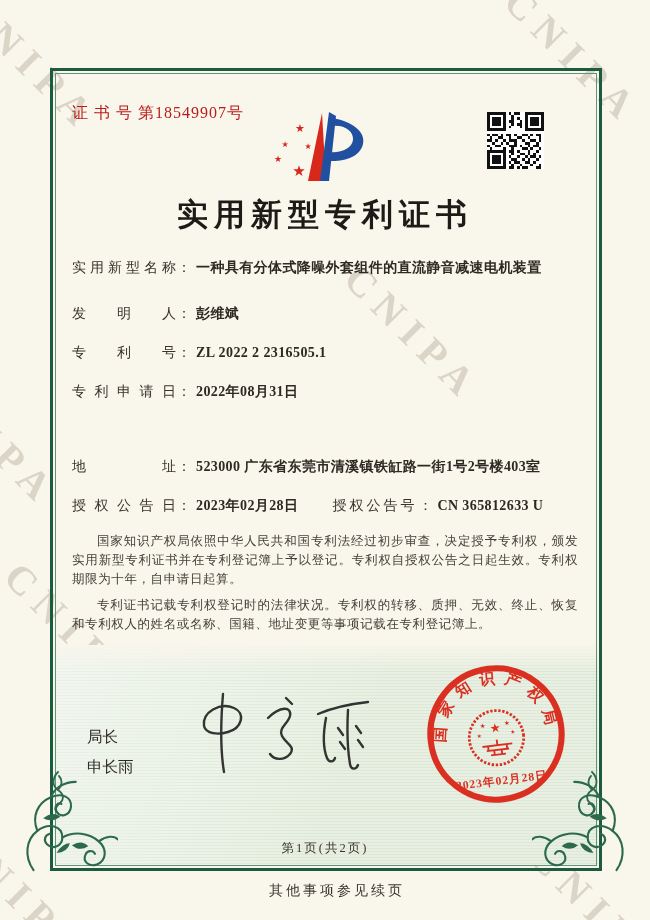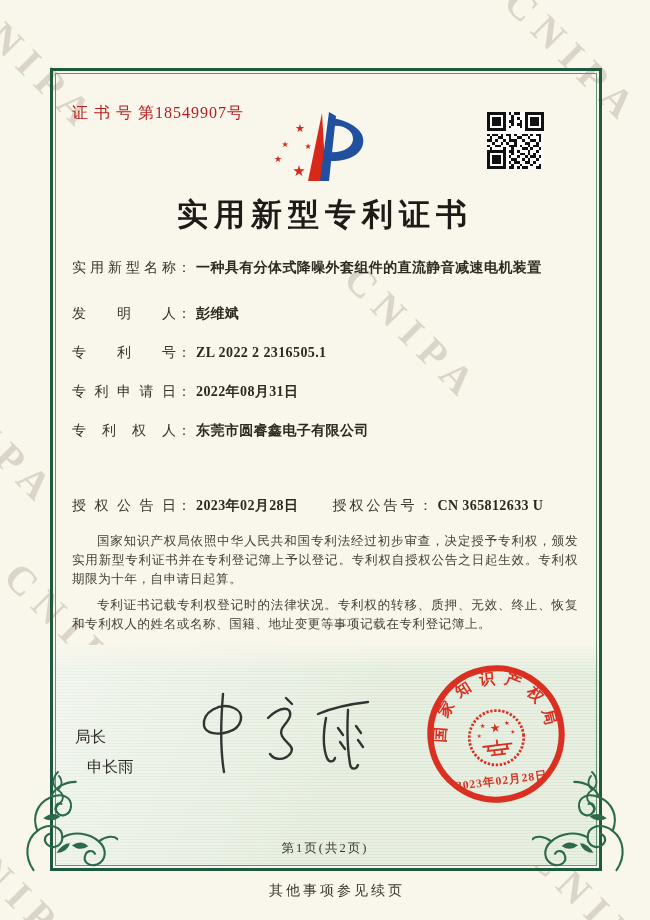--- a/index.html
+++ b/index.html
@@ -31,21 +31,21 @@
   .field-row{position:absolute;left:72px;font-size:14px;white-space:nowrap;color:#3a332c;}
   .f-label{display:inline-block;width:104px;text-align:justify;text-align-last:justify;vertical-align:bottom;}
   .f-colon{display:inline-block;margin:0 5px 0 1px;}
   .f-value{font-weight:600;color:#2e2922;letter-spacing:.4px;}
   .f-label2{display:inline-block;margin-left:34px;letter-spacing:3px;}
 
   .body-text{position:absolute;left:72px;right:72px;top:532px;
              font-size:12.5px;line-height:19px;letter-spacing:.6px;color:#46403a;text-align:justify;}
   .body-text p{margin:0 0 7px 0;text-indent:2em;}
 
-  .director-label{position:absolute;left:75px;top:727px;font-size:15.5px;
+  .director-label{position:absolute;left:87px;top:727px;font-size:15.5px;
                   font-family:"Liberation Sans","DejaVu Sans",sans-serif;color:#2e2a26;}
   .director-name{position:absolute;left:87px;top:757px;font-size:15.5px;
                  font-family:"Liberation Sans","DejaVu Sans",sans-serif;color:#2e2a26;}
 
   .sig{position:absolute;left:190px;top:688px;width:200px;height:90px;}
 
   .seal{position:absolute;left:421px;top:659px;width:150px;height:150px;z-index:5;
         mix-blend-mode:multiply;opacity:.95;}
 
   .flourish{position:absolute;top:778px;width:96px;height:96px;z-index:3;}
@@ -158,22 +158,22 @@
   </div>
   <div class="field-row" style="top:305px;">
     <span class="f-label">发明人</span><span class="f-colon">：</span><span class="f-value">彭维斌</span>
   </div>
   <div class="field-row" style="top:344px;">
     <span class="f-label">专利号</span><span class="f-colon">：</span><span class="f-value">ZL 2022 2 2316505.1</span>
   </div>
   <div class="field-row" style="top:383px;">
     <span class="f-label">专利申请日</span><span class="f-colon">：</span><span class="f-value">2022年08月31日</span>
   </div>
-  <div class="field-row" style="top:422px;">
-    <span class="f-label">专利权人</span><span class="f-colon">：</span><span class="f-value">东莞市圆睿鑫电子有限公司</span>
+  <div class="field-row" style="top:458px;">
+    <span class="f-label">地址</span><span class="f-colon">：</span><span class="f-value">523000 广东省东莞市清溪镇铁缸路一街1号2号楼403室</span>
   </div>
   <div class="field-row" style="top:497px;">
     <span class="f-label">授权公告日</span><span class="f-colon">：</span><span class="f-value">2023年02月28日</span><span class="f-label2">授权公告号</span><span class="f-colon">：</span><span class="f-value">CN 365812633 U</span>
   </div>
 
   <div class="body-text">
     <p>国家知识产权局依照中华人民共和国专利法经过初步审查，决定授予专利权，颁发实用新型专利证书并在专利登记簿上予以登记。专利权自授权公告之日起生效。专利权期限为十年，自申请日起算。</p>
     <p>专利证书记载专利权登记时的法律状况。专利权的转移、质押、无效、终止、恢复和专利权人的姓名或名称、国籍、地址变更等事项记载在专利登记簿上。</p>
   </div>
 

